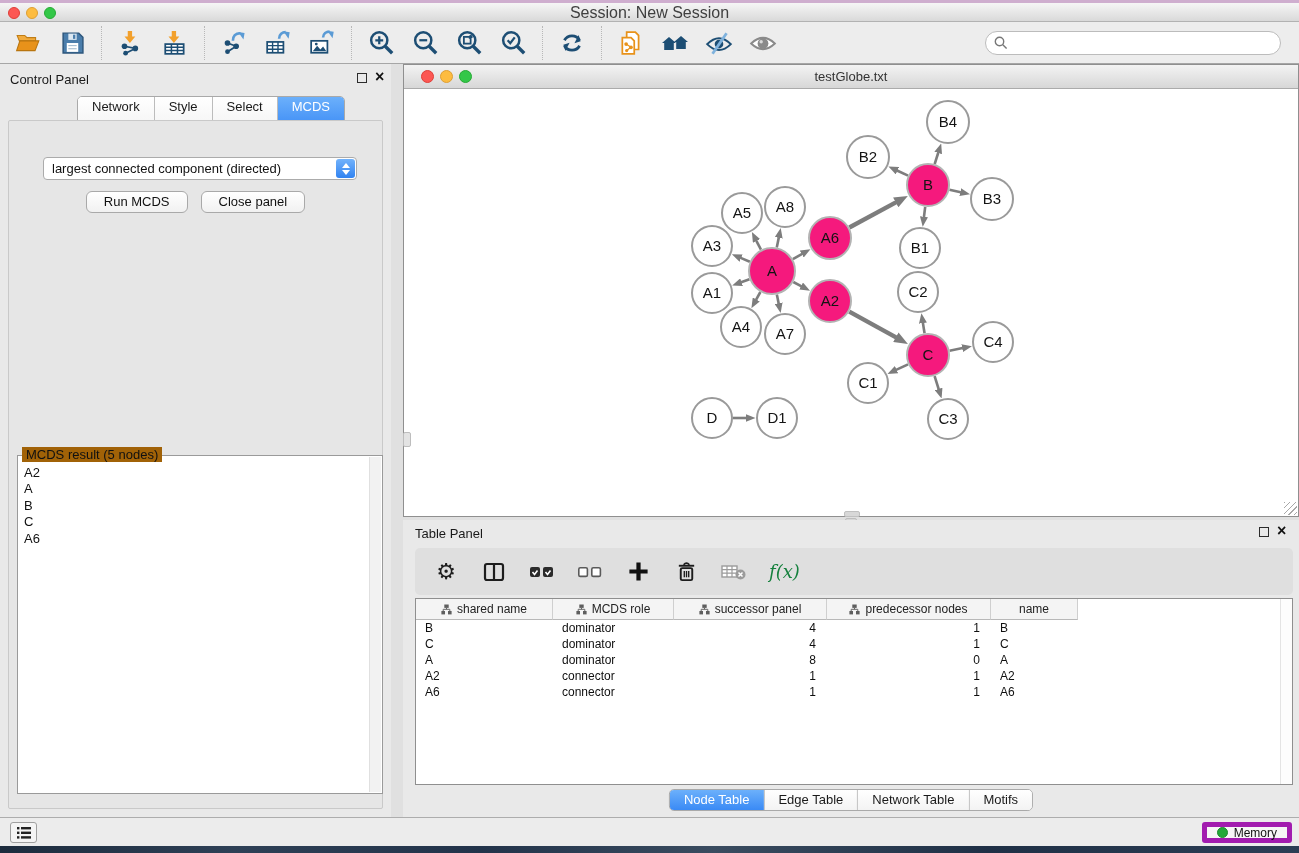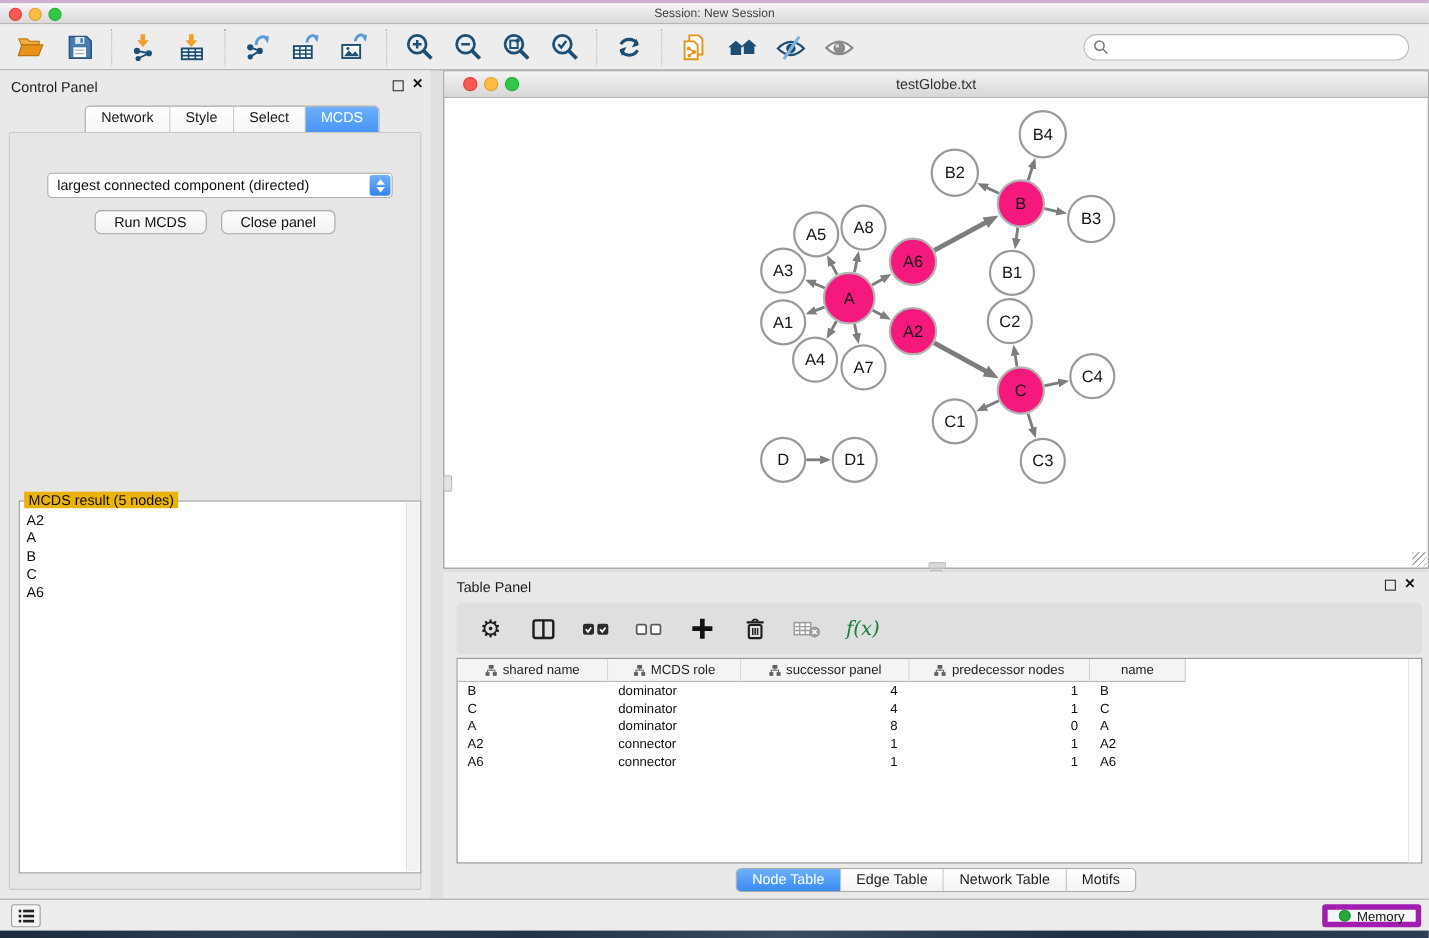--- a/index.html
+++ b/index.html
@@ -7,21 +7,21 @@
   .screen { position:relative; width:1299px; height:853px; background:#e0e0e0; overflow:hidden; }
 
   
   .wp-top { position:absolute; left:0; top:0; width:100%; height:3px; background:#cfaecf; }
   .wp-bottom { position:absolute; left:0; top:846px; width:100%; height:7px;
     background:linear-gradient(90deg,#1c2b3d,#2e4056 18%,#22334a 37%,#3a4c60 55%,#1f3046 76%,#2c3e55); }
 
   
   .titlebar { position:absolute; left:0; top:3px; width:100%; height:19px;
     background:linear-gradient(#f6f6f6,#d9d9d9); border-bottom:1px solid #b2b2b2; }
-  .titlebar .title { text-align:center; line-height:19px; font-size:11px; color:#404040; }
+  .titlebar .title { text-align:center; line-height:19px; font-size:16px; color:#404040; }
   .tl { position:absolute; width:12px; height:12px; border-radius:50%; top:4px; }
   .tl.red    { left:8px;  background:#fc5753; border:1px solid #df3e38; }
   .tl.yellow { left:26px; background:#fdbc40; border:1px solid #de9f34; }
   .tl.green  { left:44px; background:#33c748; border:1px solid #27aa35; }
 
   
   .toolbar { position:absolute; left:0; top:22px; width:100%; height:42px; background:#ededed;
     border-bottom:1px solid #a6a6a6; display:flex; align-items:center; padding:0 10px; }
   .tb-group { display:flex; align-items:center; gap:16px; padding:0 15px; }
   .tb-group:first-child { padding-left:4px; }
@@ -54,21 +54,21 @@
     border:1px solid #ababab; border-radius:4px; font-size:13px; color:#111; line-height:21px; padding-left:8px; }
   .dd-stepper { position:absolute; right:1px; top:1px; width:19px; height:19px; border-radius:3px;
     background:linear-gradient(#72b2fb,#3183f1); display:flex; flex-direction:column; align-items:center; justify-content:center; gap:2px; }
   .dd-up { width:0; height:0; border-left:4px solid transparent; border-right:4px solid transparent; border-bottom:5px solid #fff; }
   .dd-down { width:0; height:0; border-left:4px solid transparent; border-right:4px solid transparent; border-top:5px solid #fff; }
   .btn-row { position:absolute; left:0; top:70px; width:100%; display:flex; justify-content:center; gap:13px; }
   .mac-btn { height:22px; background:linear-gradient(#ffffff,#f1f1f1); border:1px solid #a9a9a9;
     border-radius:6px; font-size:13px; color:#111; padding:0 17px; line-height:20px; }
 
   .mcds-group { position:absolute; left:8px; top:334px; width:366px; height:339px; border:1px solid #9a9a9a; background:#fff; }
-  .mcds-group-label { position:absolute; left:4px; top:-9px; background:#eab308; padding:0 4px; font-size:13px; color:#111; }
+  .mcds-group-label { position:absolute; left:4px; top:-9px; background:#a16207; padding:0 4px; font-size:13px; color:#111; }
   .mcds-list { position:absolute; left:1px; top:3px; right:13px; bottom:1px; padding:6px 0 0 5px; }
   .mcds-item { font-size:13px; color:#111; line-height:16.4px; }
   .mcds-scroll { position:absolute; right:1px; top:1px; width:12px; bottom:1px; background:#f2f2f2; border-left:1px solid #e0e0e0; }
 
   
   .netwin { position:absolute; left:403px; top:64px; width:896px; height:453px; background:#fff; border:1px solid #8f8f8f; }
   .net-titlebar { position:absolute; left:0; top:0; width:100%; height:24px;
     background:linear-gradient(#f3f3f3,#d7d7d7); border-bottom:1px solid #ababab; }
   .net-titlebar .title { text-align:center; line-height:24px; font-size:13px; color:#333; }
   .ntl { position:absolute; width:13px; height:13px; border-radius:50%; top:5px; }

